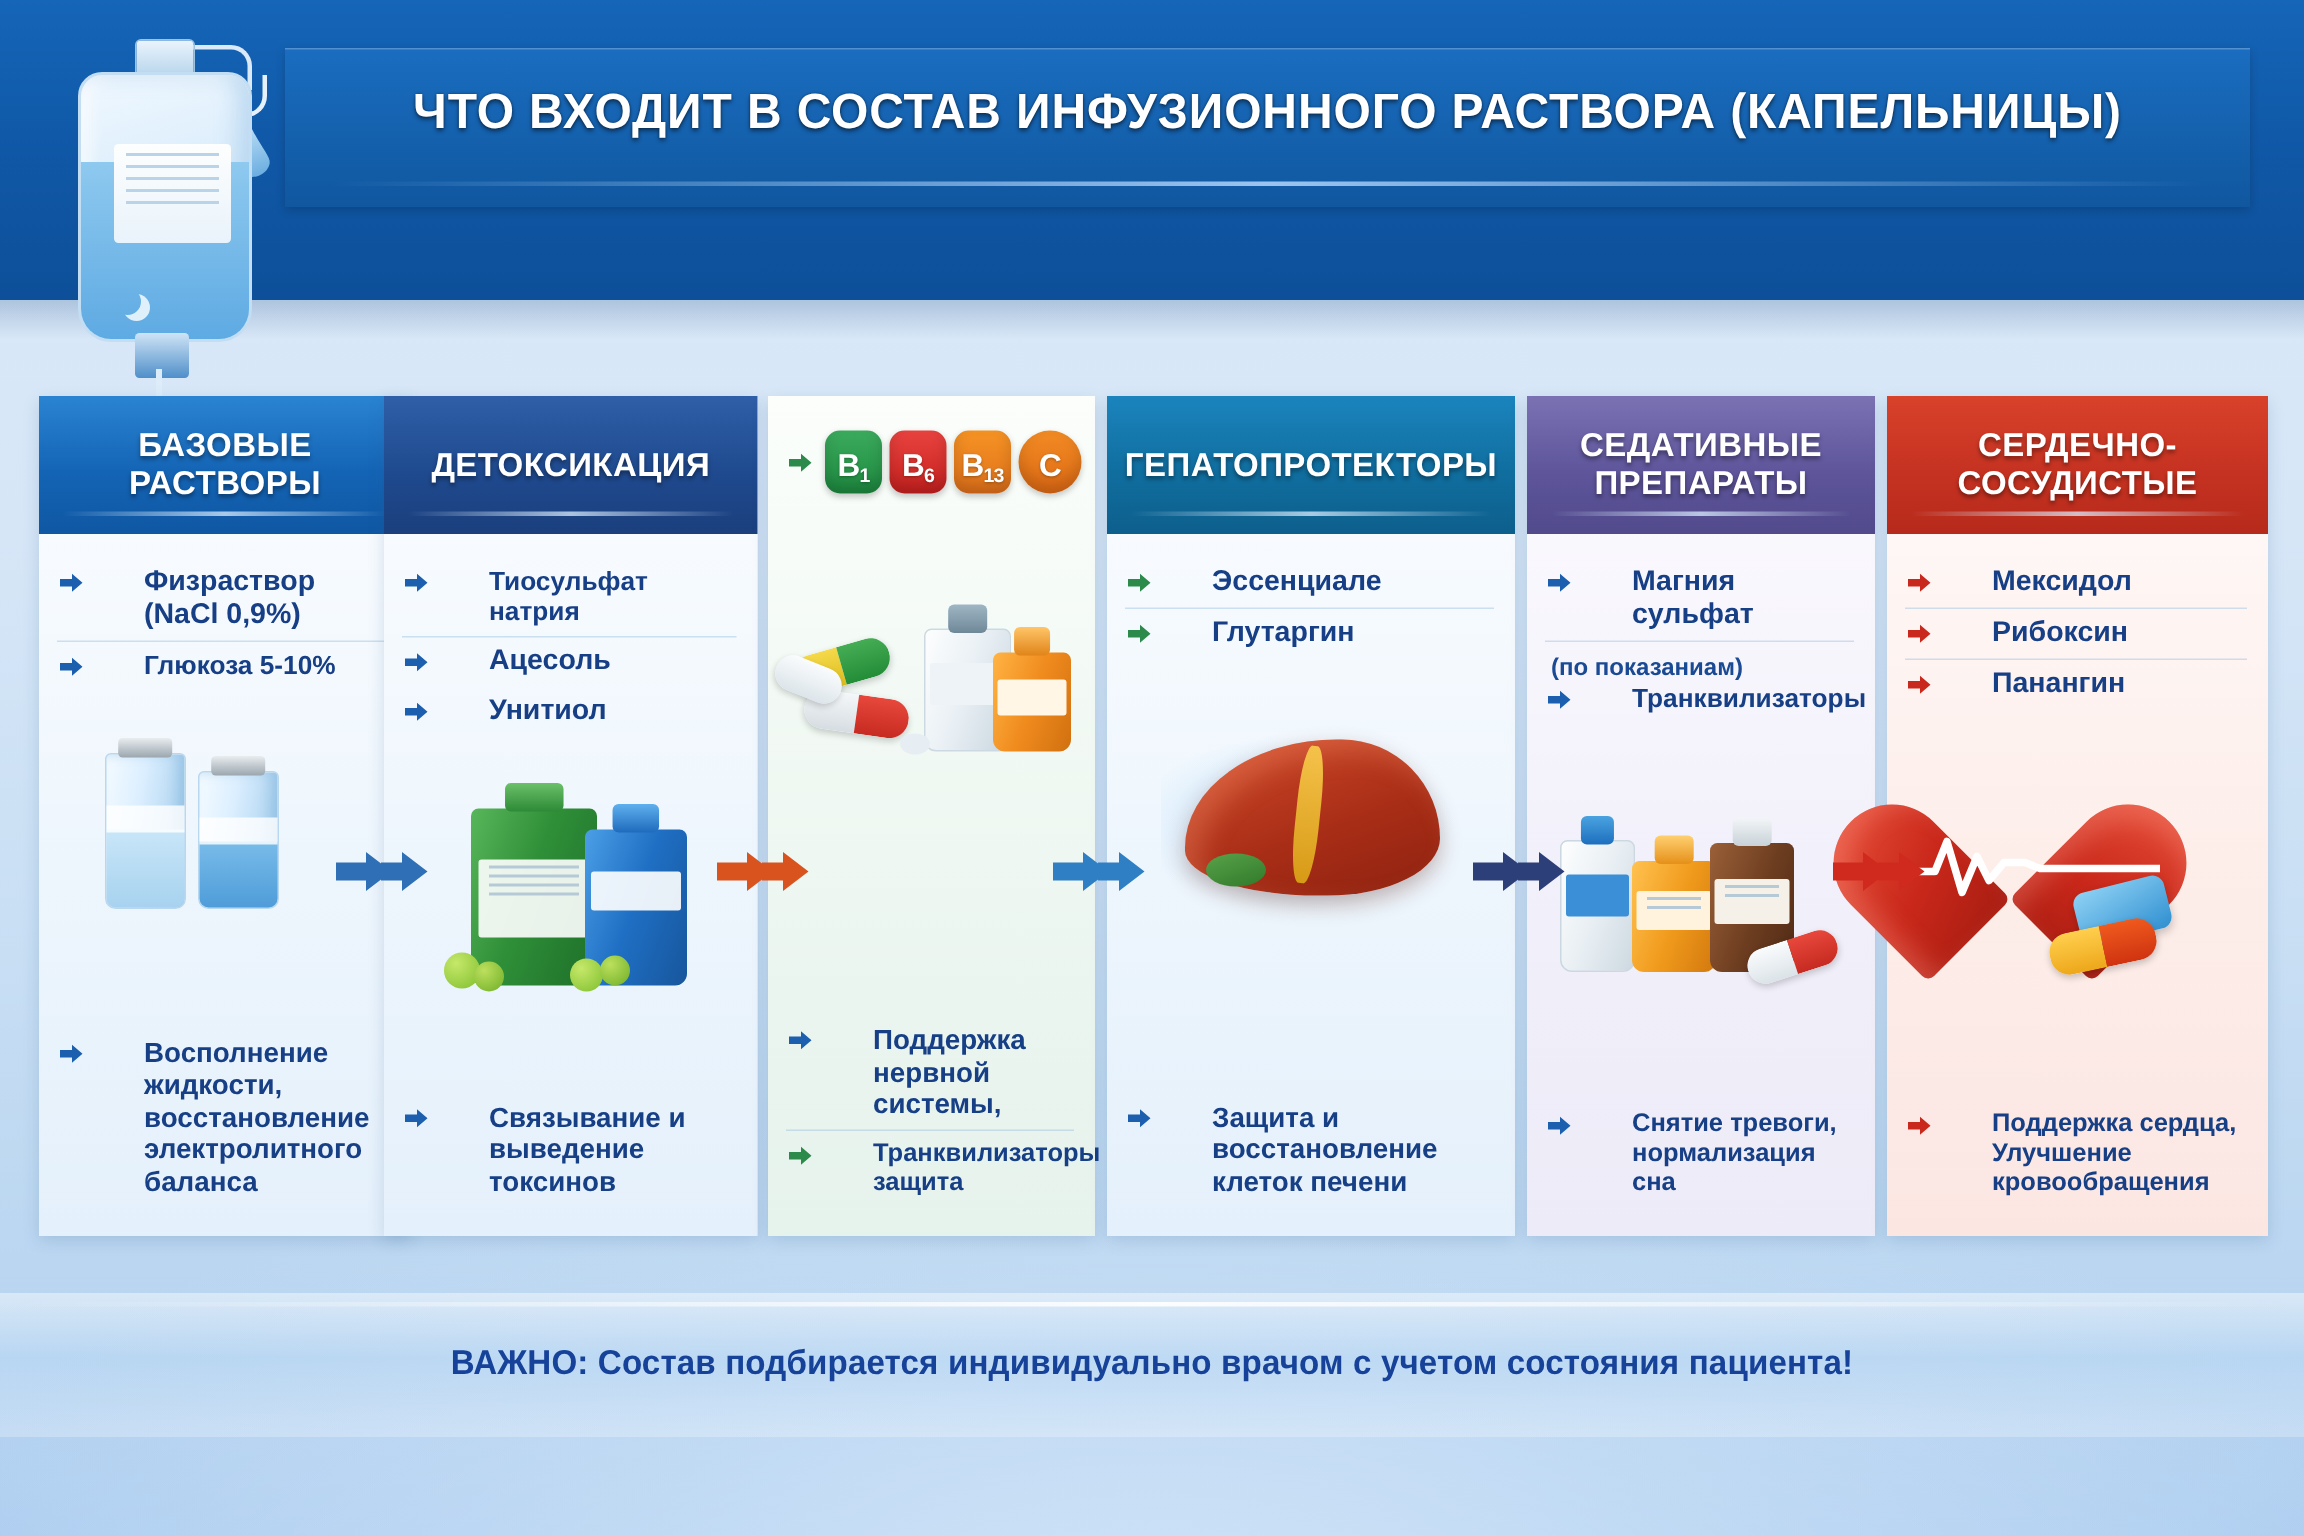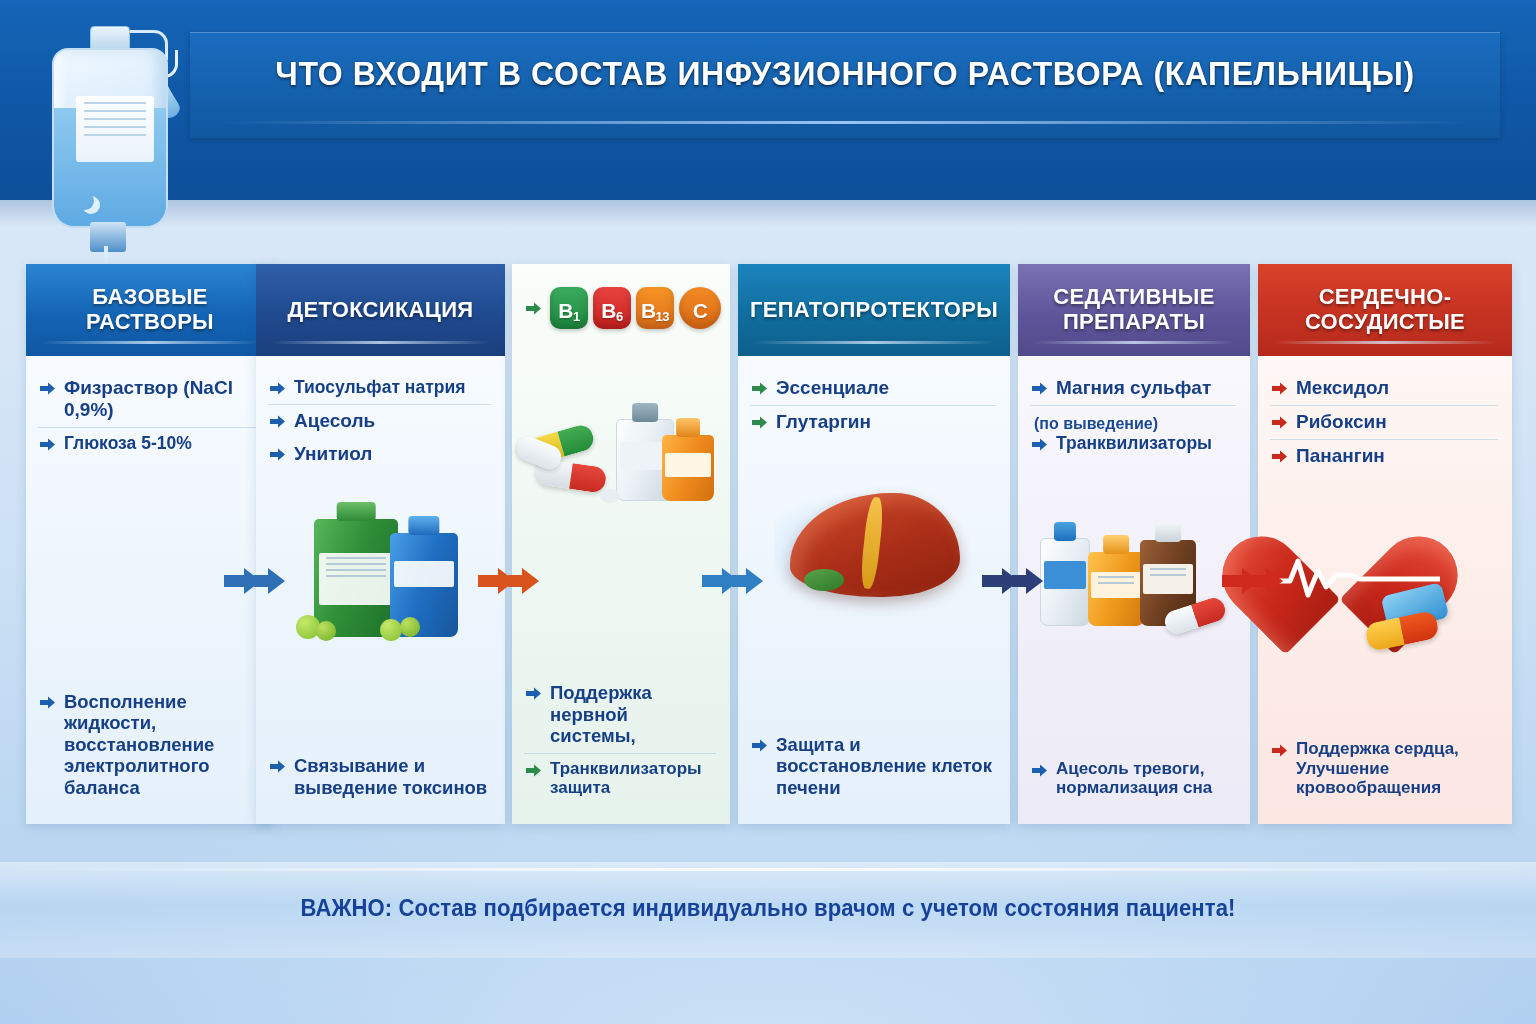--- a/index.html
+++ b/index.html
@@ -122,21 +122,21 @@
   .chead.c3{ background:linear-gradient(180deg,#2f9158 0%,#1d7a45 55%,#16683a 100%); }
   .chead.c4{ background:linear-gradient(180deg,#1b84bd 0%,#106e9f 55%,#0d5f8c 100%); }
   .chead.c5{ background:linear-gradient(180deg,#7a72b3 0%,#5e559b 55%,#514a8b 100%); }
   .chead.c6{ background:linear-gradient(180deg,#d8422b 0%,#c63221 55%,#b62a1b 100%); }
 
   .clist{ padding:16px 14px 0 12px; }
   .li{ display:flex; align-items:flex-start; gap:7px; padding:5px 0 6px 0; }
   .li + .li{ border-top:1px solid rgba(150,190,225,.45); }
   .li.nodiv{ border-top:none; }
   .li .txt{
-    color:#163f86; font-size:19px; font-weight:bold; line-height:1.16;
+    color:#163f86; font-size:19px; font-weight:bold; line-height:1.16;margin-left:32px;
   }
   .li .txt.small{ font-size:17.5px; }
   .note{ color:#1a4a93; font-size:16px; font-weight:bold; padding:4px 0 0 4px; }
 
   .arr{ width:19px; height:19px; flex:0 0 19px; margin-top:2px; }
   .arr svg{ display:block; }
 
   .cfoot{ margin-top:auto; padding:0 14px 20px 12px; }
   .cfoot .li .txt{ font-size:18.5px; }
   .cfoot .li .txt.sm{ font-size:17px; }
@@ -259,21 +259,21 @@
         <i></i>
       </div>
     <div class="iv-moon"></div>
   </div>
   <div class="iv-port"></div>
   <div class="iv-tube"></div>
 </div>
 
 <div class="cards">
 
-  <div class="card" style="left:26px;width:248px;align-items:flex-end;">
+  <div class="card" style="left:26px;width:248px;">
     <div class="chead c1">БАЗОВЫЕ РАСТВОРЫ</div>
     <div class="clist">
       <div class="li nodiv">
         <span class="arr">
             <svg width="19" height="19" viewBox="0 0 19 19">
               <path d="M2 7h8V3.5L17 9.5 10 15.5V12H2z" fill="#1b5fae"></path>
             </svg>
           </span>
         <span class="txt">Физраствор (NaCl 0,9%)</span>
       </div>
@@ -487,21 +487,21 @@
     <div class="clist">
       <div class="li nodiv">
         <span class="arr">
             <svg width="19" height="19" viewBox="0 0 19 19">
               <path d="M2 7h8V3.5L17 9.5 10 15.5V12H2z" fill="#1b5fae"></path>
             </svg>
           </span>
         <span class="txt">Магния сульфат</span>
       </div>
       <div class="li" style="display:block;border-top:1px solid rgba(150,190,225,.45);">
-        <div class="note">(по выведение)</div>
+        <div class="note">(по показаниам)</div>
         <div style="display:flex;gap:7px;align-items:flex-start;">
           <span class="arr">
               <svg width="19" height="19" viewBox="0 0 19 19">
                 <path d="M2 7h8V3.5L17 9.5 10 15.5V12H2z" fill="#1b5fae"></path>
               </svg>
             </span>
           <span class="txt small">Транквилизаторы</span>
         </div>
       </div>
     </div>
@@ -531,21 +531,21 @@
       </div>
     </div>
 
     <div class="cfoot">
       <div class="li nodiv">
         <span class="arr">
             <svg width="19" height="19" viewBox="0 0 19 19">
               <path d="M2 7h8V3.5L17 9.5 10 15.5V12H2z" fill="#1b5fae"></path>
             </svg>
           </span>
-        <span class="txt sm">Ацесоль тревоги, нормализация сна</span>
+        <span class="txt sm">Снятие тревоги, нормализация сна</span>
       </div>
     </div>
   </div>
 
   <div class="card tint-red" style="left:1258px;width:254px;">
     <div class="chead c6">СЕРДЕЧНО-СОСУДИСТЫЕ</div>
     <div class="clist">
       <div class="li nodiv">
         <span class="arr">
             <svg width="19" height="19" viewBox="0 0 19 19">

